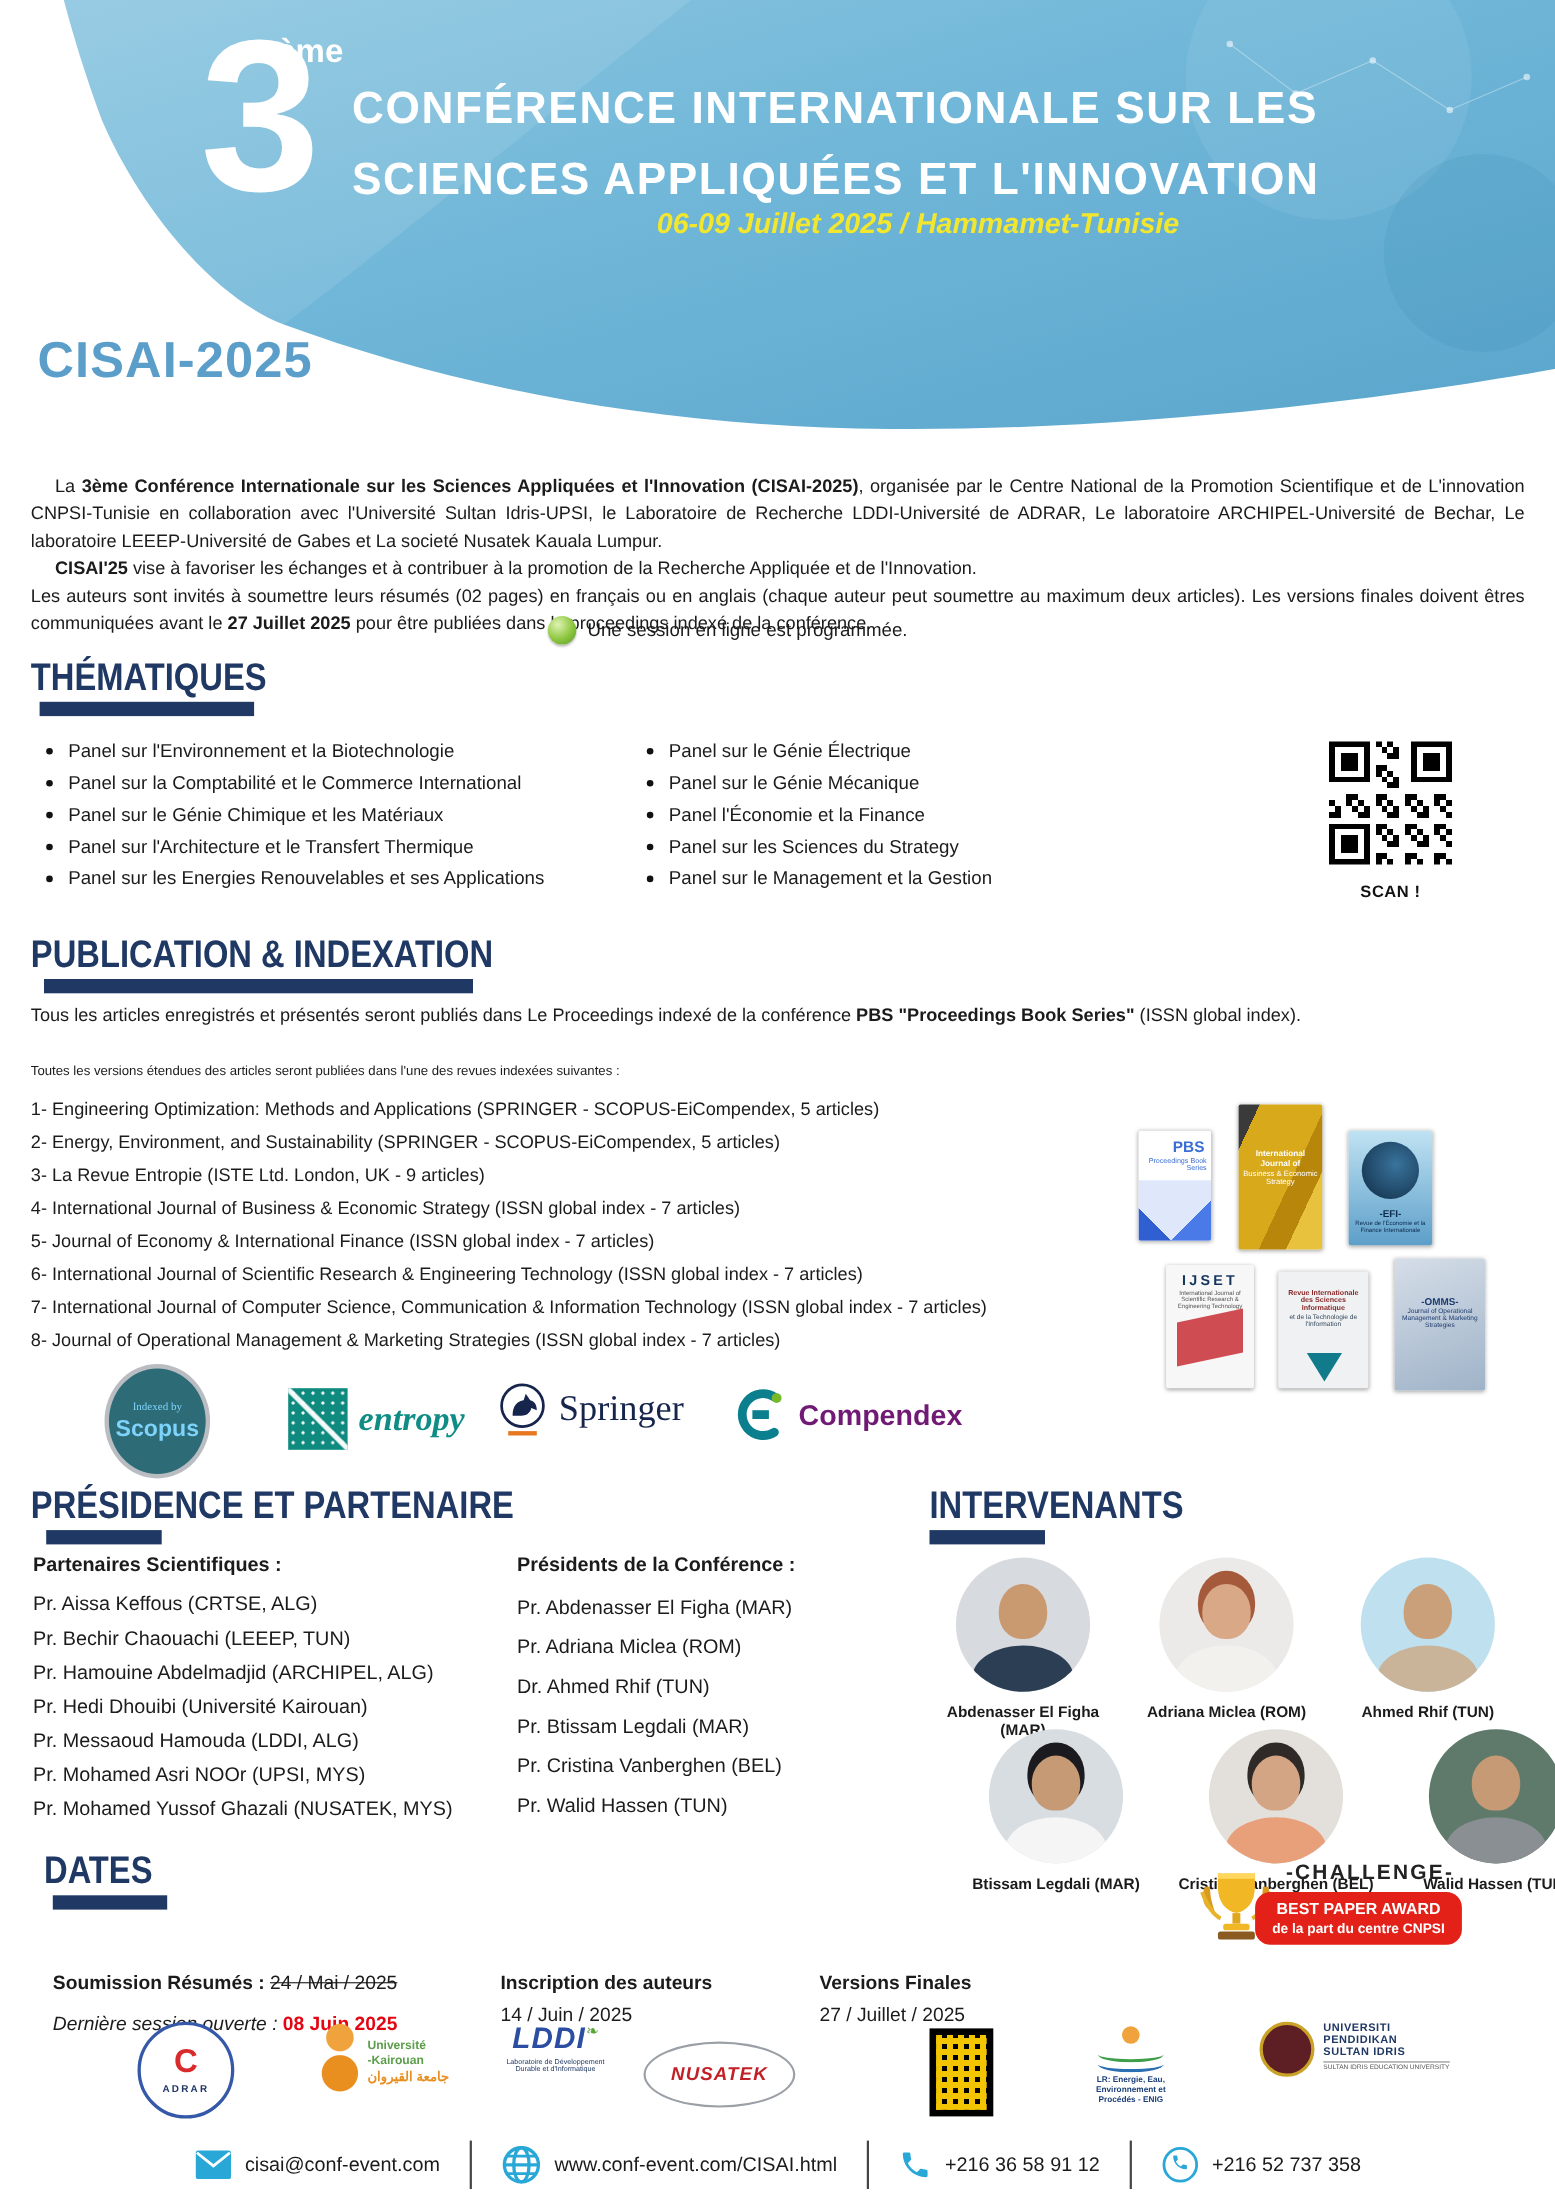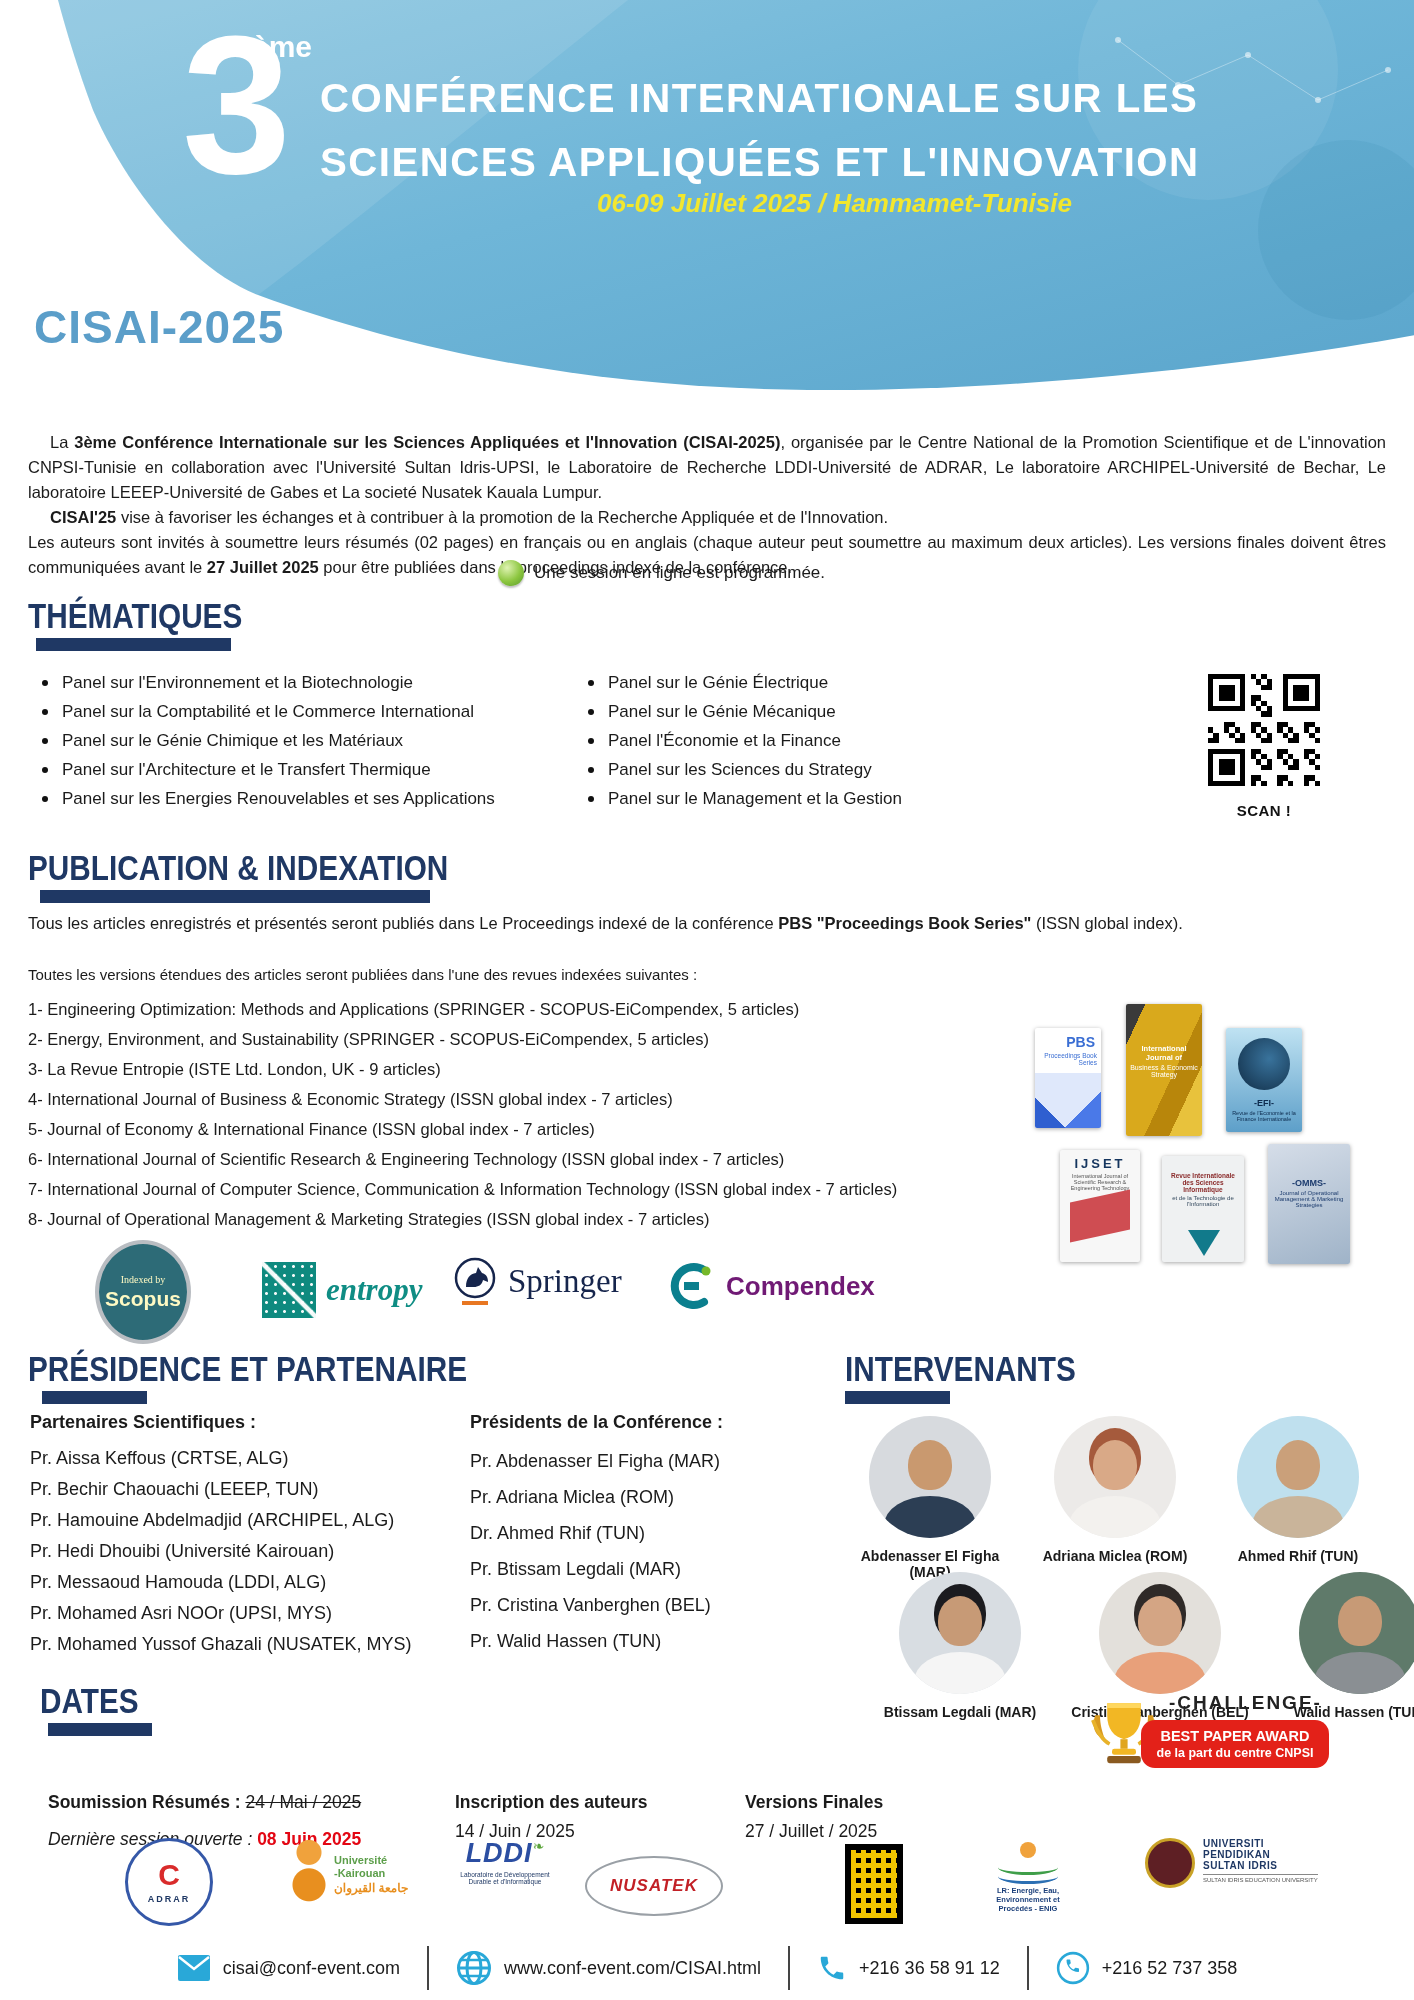--- a/index.html
+++ b/index.html
@@ -38,21 +38,21 @@
   .blist li::before{content:"";position:absolute;left:6px;top:12px;width:6px;height:6px;border-radius:50%;background:#111;}
   .them-left{position:absolute;left:36px;top:668px;width:520px;}
   .them-right{position:absolute;left:582px;top:668px;width:440px;}
   .qr-wrap{position:absolute;left:1205px;top:674px;width:118px;text-align:center;}
   .qr-box{width:112px;height:112px;background:#fff;margin:0 auto;}
   .qr-box svg{display:block;}
   .qr-label{margin-top:16px;font-size:15px;font-weight:700;color:#111;letter-spacing:.5px;}
 
   
   .pbs-line{position:absolute;left:28px;right:40px;top:914px;font-size:16.5px;}
-  .journ-intro{position:absolute;left:28px;top:966px;font-size:15px;text-align:right;}
+  .journ-intro{position:absolute;left:28px;top:966px;font-size:12px;text-align:right;}
   .jlist{position:absolute;left:28px;top:994px;width:990px;list-style:none;margin:0;padding:0;font-size:16.5px;}
   .jlist li{line-height:30px;}
 
   
   .cover{position:absolute;box-shadow:0 1px 4px rgba(0,0,0,.35);border-radius:2px;overflow:hidden;
          text-align:center;padding:6px 4px;box-sizing:border-box;}
   .cv-l1{font-weight:700;}
   .cv-l2{margin-top:2px;}
   .c1{left:1035px;top:1028px;width:66px;height:100px;background:#fff;color:#3a6ed3;}
   .c1 .cv-l1{font-size:14px;text-align:right;padding-right:2px;}
@@ -80,21 +80,21 @@
       border-left:16px solid transparent;border-right:16px solid transparent;border-top:26px solid #117a8b;}
   .c6{left:1268px;top:1144px;width:82px;height:120px;color:#1d3c6e;
       background:linear-gradient(160deg,#d5dde8,#9fb3c8);}
   .c6 .cv-l1{font-size:9px;margin-top:28px;}
   .c6 .cv-l2{font-size:6px;}
 
   
   .lg{position:absolute;display:flex;align-items:center;gap:10px;}
   .lg-scopus{left:95px;top:1240px;}
   .scopus-oval{width:88px;height:96px;border-radius:50%;background:#2d6b77;border:4px solid #b9bdc2;
-      display:flex;flex-direction:column;align-items:center;justify-content:center;color:#fef9c3;}
+      display:flex;flex-direction:column;align-items:center;justify-content:center;color:#7dd3fc;}
   .scopus-top{font-size:10px;font-family:"Liberation Serif",serif;}
   .scopus-name{font-size:21px;font-weight:700;margin-top:2px;}
   .lg-entropy{left:262px;top:1262px;}
   .entropy-sq{width:54px;height:56px;background:#0e8a7f;
       background-image:linear-gradient(45deg,transparent 46%,rgba(255,255,255,.95) 48% 52%,transparent 54%),
                        radial-gradient(rgba(255,255,255,.95) 1.2px,transparent 1.7px);
       background-size:100% 100%,9px 9px;}
   .entropy-name{font-family:"Liberation Serif",serif;font-style:italic;font-weight:700;font-size:31px;color:#0f8d84;}
   .lg-springer{left:452px;top:1256px;}
   .springer-name{font-family:"Liberation Serif",serif;font-size:33px;color:#16254c;}

